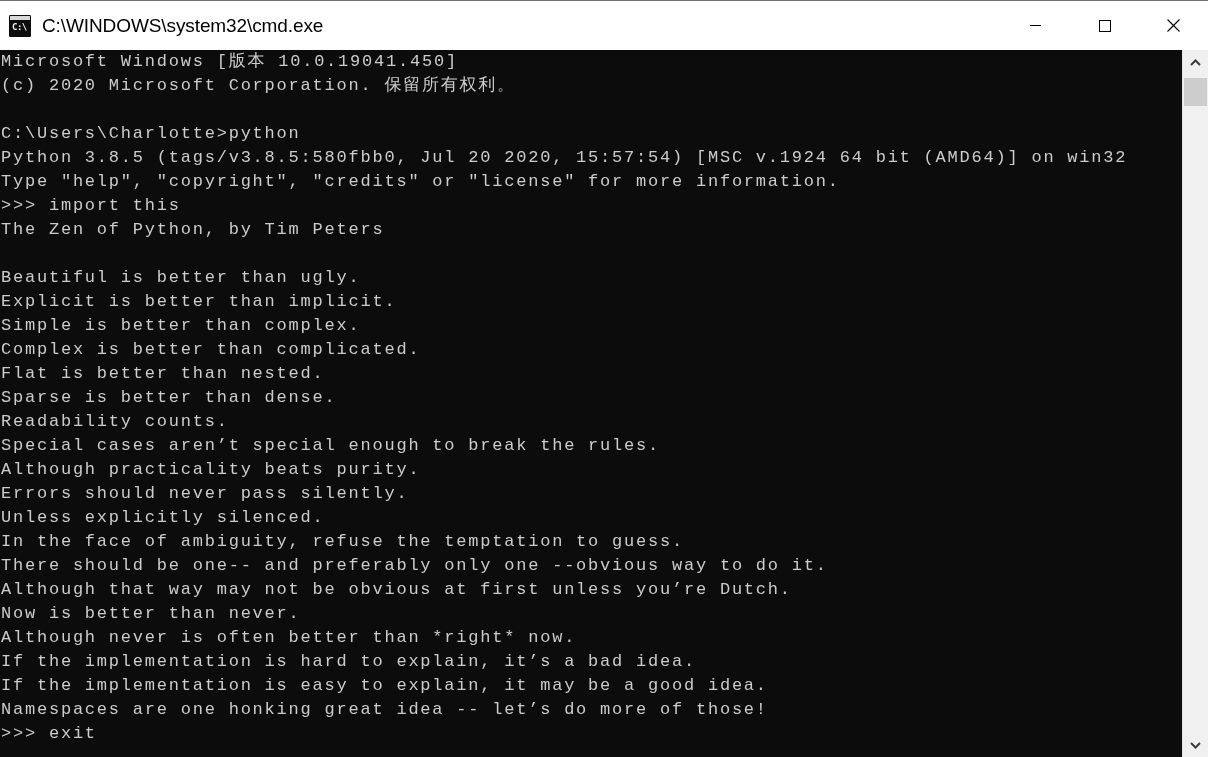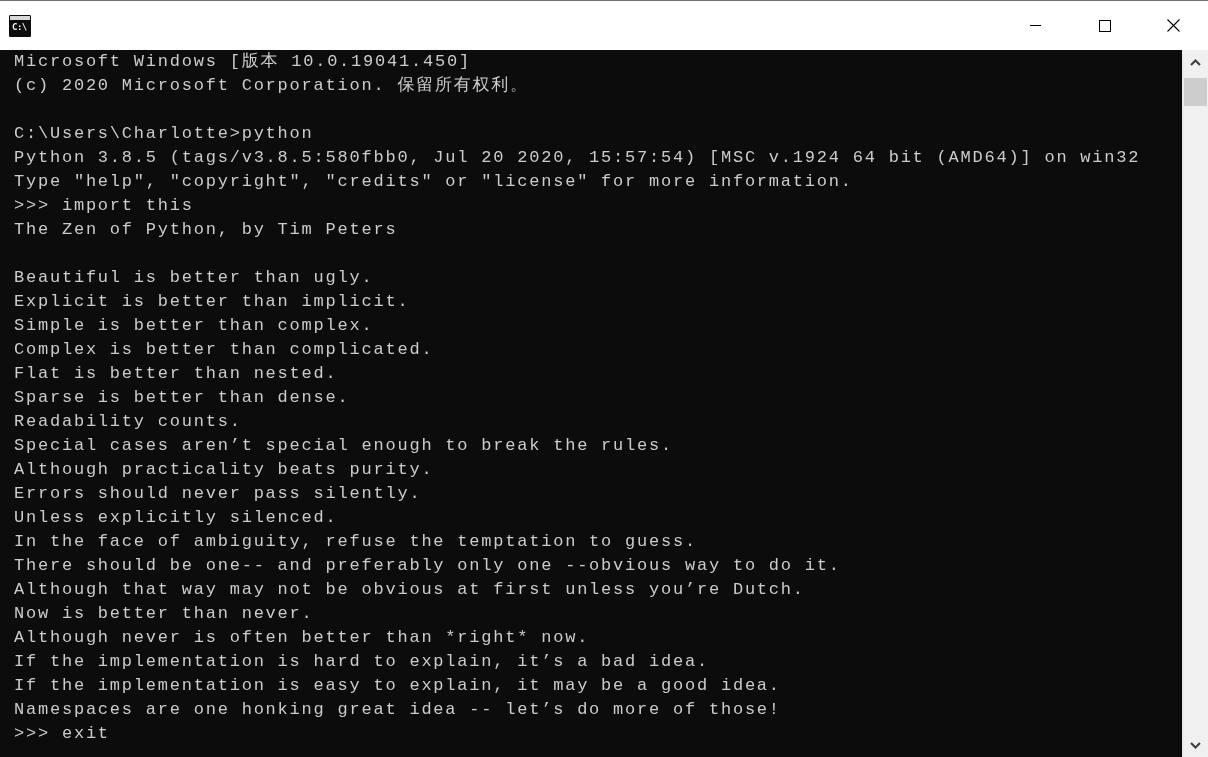--- a/index.html
+++ b/index.html
@@ -116,21 +116,21 @@
     color: #cccccc;
     font-family: "Liberation Serif", "DejaVu Serif", serif;
     font-size: 19px;
     line-height: 24px;
     white-space: pre;
     overflow: hidden;
     letter-spacing: 0px;
   }
   #console-text .line {
     height: 24px;
-    padding-left: 14px;
+    padding-left: 1px;
     white-space: pre;
     font-variant-ligatures: none;
   }
 
   
   #console-text .line {
     font-family: "Liberation Mono", "DejaVu Sans Mono", monospace;
     font-size: 17px;
     letter-spacing: 1.78px;
   }
@@ -177,20 +177,21 @@
 <body>
 
 <div id="window">
 
   <div id="titlebar">
     <div id="title-left">
       <div id="app-icon">
         <div class="icon-topbar"></div>
         <div class="icon-text">C:\</div>
       </div>
+      <div id="title-text">C:\WINDOWS\system32\cmd.exe</div>
     </div>
 
     <div id="window-controls">
       <div class="wc-btn">
         <svg width="11" height="11" viewBox="0 0 11 11">
           <line x1="0" y1="5.5" x2="11" y2="5.5" stroke="#000000" stroke-width="1"></line>
         </svg>
       </div>
       <div class="wc-btn">
         <svg width="12" height="12" viewBox="0 0 12 12">

